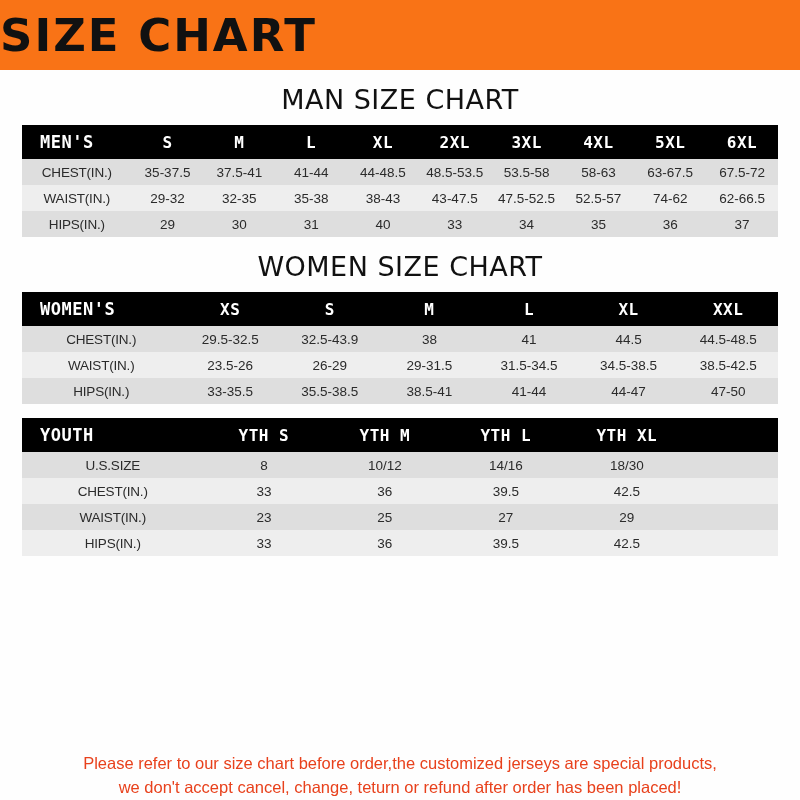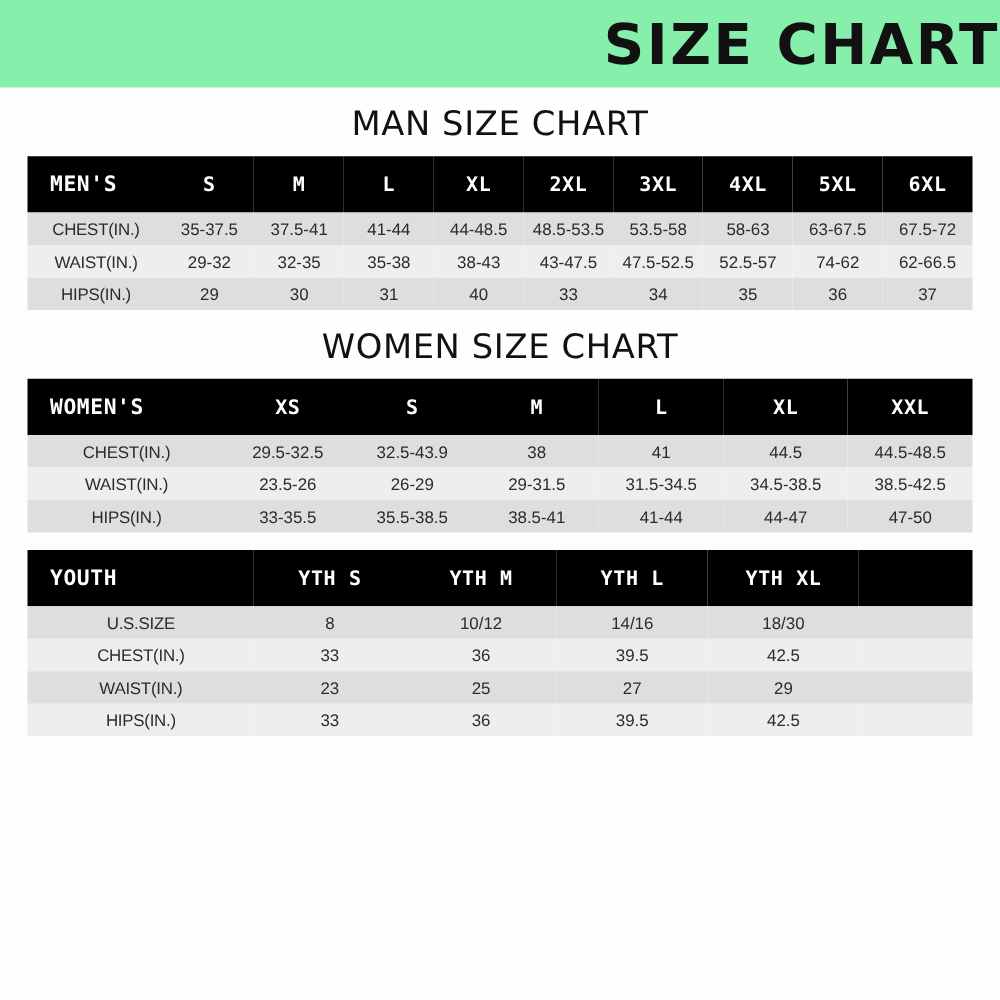--- a/index.html
+++ b/index.html
@@ -18,24 +18,24 @@
     width: 800px;
     height: 800px;
     background: #fefefe;
     box-sizing: border-box;
     display: flex;
     flex-direction: column;
   }
   
   .banner {
     height: 70px;
-    background: #86efac;
+    background: #f97316;
     display: flex;
     align-items: center;
-    justify-content: flex-end;
+    justify-content: flex-start;
     position: relative;
   }
   .banner-title {
     font-family: "DejaVu Sans", sans-serif;
     font-weight: bold;
     font-size: 45px;
     letter-spacing: 2px;
     color: #111111;
     line-height: 1;
     text-align: center;
@@ -73,21 +73,21 @@
     font-family: "Liberation Sans", sans-serif;
     font-weight: normal;
   }
   
   tr.headrow th {
     background: #000000;
     color: #ffffff;
     font-family: "DejaVu Sans Mono", monospace;
     font-weight: bold;
     font-size: 16px;
-    height: 45px;
+    height: 34px;
     letter-spacing: 0.5px;
   }
   tr.headrow th.rowlabel {
     text-align: left;
     padding-left: 18px;
     font-size: 17px;
   }
   
   tr.rowA td { background: #dedede; }
   tr.rowB td { background: #eeeeee; }
@@ -294,14 +294,18 @@
           <td>39.5</td>
           <td>42.5</td>
           <td></td>
         </tr>
       </tbody>
         </table>
     </div>
 
   </div>
 
+  <div class="note">
+    <p>Please refer to our size chart before order,the customized jerseys are special products,</p>
+    <p>we don't accept cancel, change, teturn or refund after order has been placed!</p>
+  </div>
 
 </div>
 
 </body></html>

